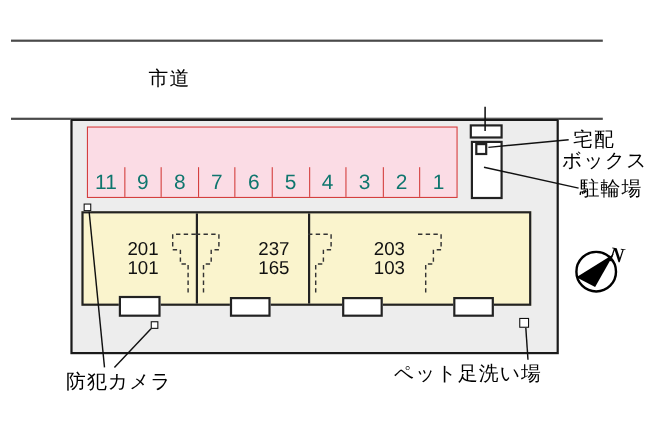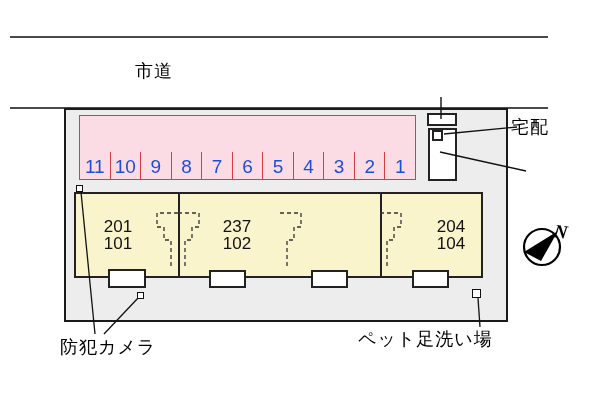--- a/index.html
+++ b/index.html
@@ -17,91 +17,90 @@
   }
   
   .parking {
     position:absolute; left:79px; top:115px; width:337px; height:65px;
     background:var(--parking-fill,#fbdce5); border:1.5px solid var(--parking-border,#d4403f);
     box-sizing:border-box; display:flex; z-index:2;
   }
   .stall {
     flex:1; display:flex; align-items:flex-end; justify-content:center;
     border-left:1.5px solid var(--parking-border,#d4403f);
-    font-size:19px; line-height:1; padding-bottom:3px; color:#1d4ed8;margin-top:36px;
+    font-size:19px; line-height:1; padding-bottom:3px; color:#0f766e;margin-top:36px;
   }
   .stall:first-child { border-left:none; }
   
   .building {
     position:absolute; left:74px; top:192px; width:409px; height:86px;
     background:var(--building-fill,#faf4cd); border:2px solid var(--building-border,#222222);
     box-sizing:border-box; z-index:2;
   }
   .unit { position:absolute; top:0; height:82px; box-sizing:border-box; }
   .unit.u2, .unit.u3, .unit.u4 { border-left:2px solid var(--building-border,#222222); }
   .unit-label {
     position:absolute; top:50%; transform:translate(-50%,-50%);
-    font-size:17px; line-height:17px; text-align:right; white-space:pre; color:#111;
+    font-size:17px; line-height:17px; text-align:right; white-space:pre; color:#111;margin-left:12px;
   }
   
   .wbox {
     position:absolute; background:#ffffff; border:2px solid #222;
     box-sizing:border-box; z-index:3;
   }
   .marker {
     position:absolute; width:7px; height:7px; background:#fff;
     border:1.5px solid #111; box-sizing:border-box; z-index:5;
   }
   
   .lbl { position:absolute; font-size:18px; letter-spacing:1px; line-height:19px;
          white-space:nowrap; z-index:6; color:#000; }
   .lbl.center { transform:translateX(-50%); }
-  #delivery-label .line1 { }
+  #delivery-label .line1 { margin-left:10px; }
   
   #overlay { position:absolute; left:0; top:0; z-index:4; }
 </style>
 </head>
 <body>
 
 <div id="plan">
 
   <div class="road-line" style="top:36px"></div>
   <div class="road-line" style="top:107px"></div>
 
   <div class="lbl center" style="left:154px; top:62px">市道</div>
 
   <div class="site"></div>
 
   <div class="parking">
     <div class="stall">11</div>
-    <div class="stall">10</div>
     <div class="stall">9</div>
     <div class="stall">8</div>
     <div class="stall">7</div>
     <div class="stall">6</div>
     <div class="stall">5</div>
     <div class="stall">4</div>
     <div class="stall">3</div>
     <div class="stall">2</div>
     <div class="stall">1</div>
   </div>
 
   <div class="wbox" style="left:427px; top:113px; width:30px; height:13px"></div>
   <div class="wbox" style="left:428px; top:128px; width:29px; height:53px"></div>
   <div class="wbox" style="left:432px; top:130px; width:11px; height:11px; z-index:4"></div>
 
   <div class="building">
     <div class="unit u1" style="left:0;     width:102px">
       <div class="unit-label" style="left:42px"><span>201</span><br><span>101</span></div>
     </div>
     <div class="unit u2" style="left:102px; width:102px">
-      <div class="unit-label" style="left:57px"><span>237</span><br><span>102</span></div>
+      <div class="unit-label" style="left:57px"><span>237</span><br><span>165</span></div>
     </div>
-    <div class="unit u4" style="left:304px; width:101px">
-      <div class="unit-label" style="left:69px"><span>204</span><br><span>104</span></div>
+    <div class="unit u3" style="left:204px; width:100px">
+      <div class="unit-label" style="left:60px"><span>203</span><br><span>103</span></div>
     </div>
   </div>
 
   <div class="wbox" style="left:108px; top:269px; width:38px; height:19px"></div>
   <div class="wbox" style="left:209px; top:270px; width:37px; height:18px"></div>
   <div class="wbox" style="left:311px; top:270px; width:37px; height:18px"></div>
   <div class="wbox" style="left:412px; top:270px; width:37px; height:18px"></div>
 
   <div class="marker" style="left:76px;  top:185px"></div>
   <div class="marker" style="left:137px; top:292px"></div>
@@ -125,18 +124,20 @@
 
     <g>
       <circle cx="542" cy="247" r="18" fill="#fff" stroke="#000" stroke-width="2.2"></circle>
       <polygon points="524,252 541,261 558,231" fill="#000"></polygon>
       <text x="553" y="237" font-size="19" font-style="italic" font-weight="bold" font-family="Liberation Serif, serif" transform="rotate(8 553 237)">N</text>
     </g>
   </svg>
 
   <div class="lbl" id="delivery-label" style="left:511px; top:118px">
     <div class="line1">宅配</div>
+    <div class="line2">ボックス</div>
   </div>
+  <div class="lbl" style="left:527px; top:162px">駐輪場</div>
 
   <div class="lbl" style="left:358px; top:330px">ペット足洗い場</div>
   <div class="lbl" style="left:60px;  top:338px">防犯カメラ</div>
 
 </div>
 
 </body></html>

